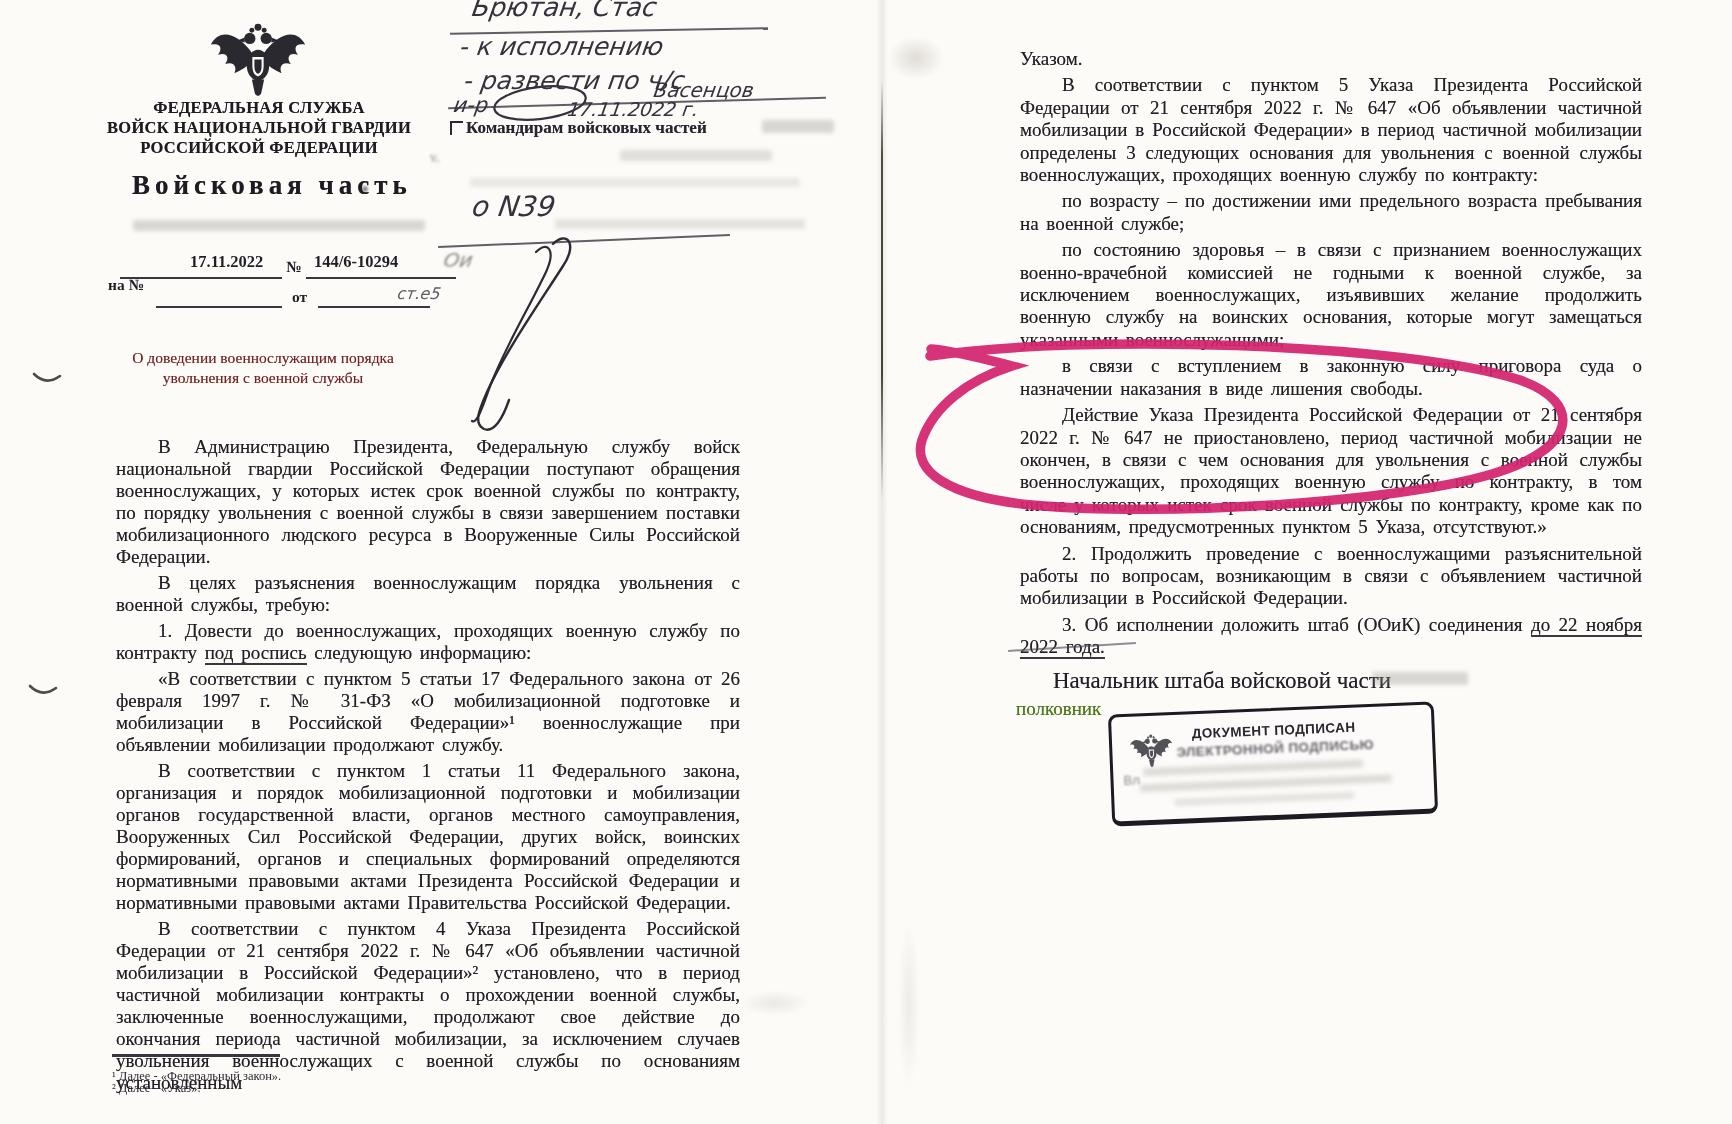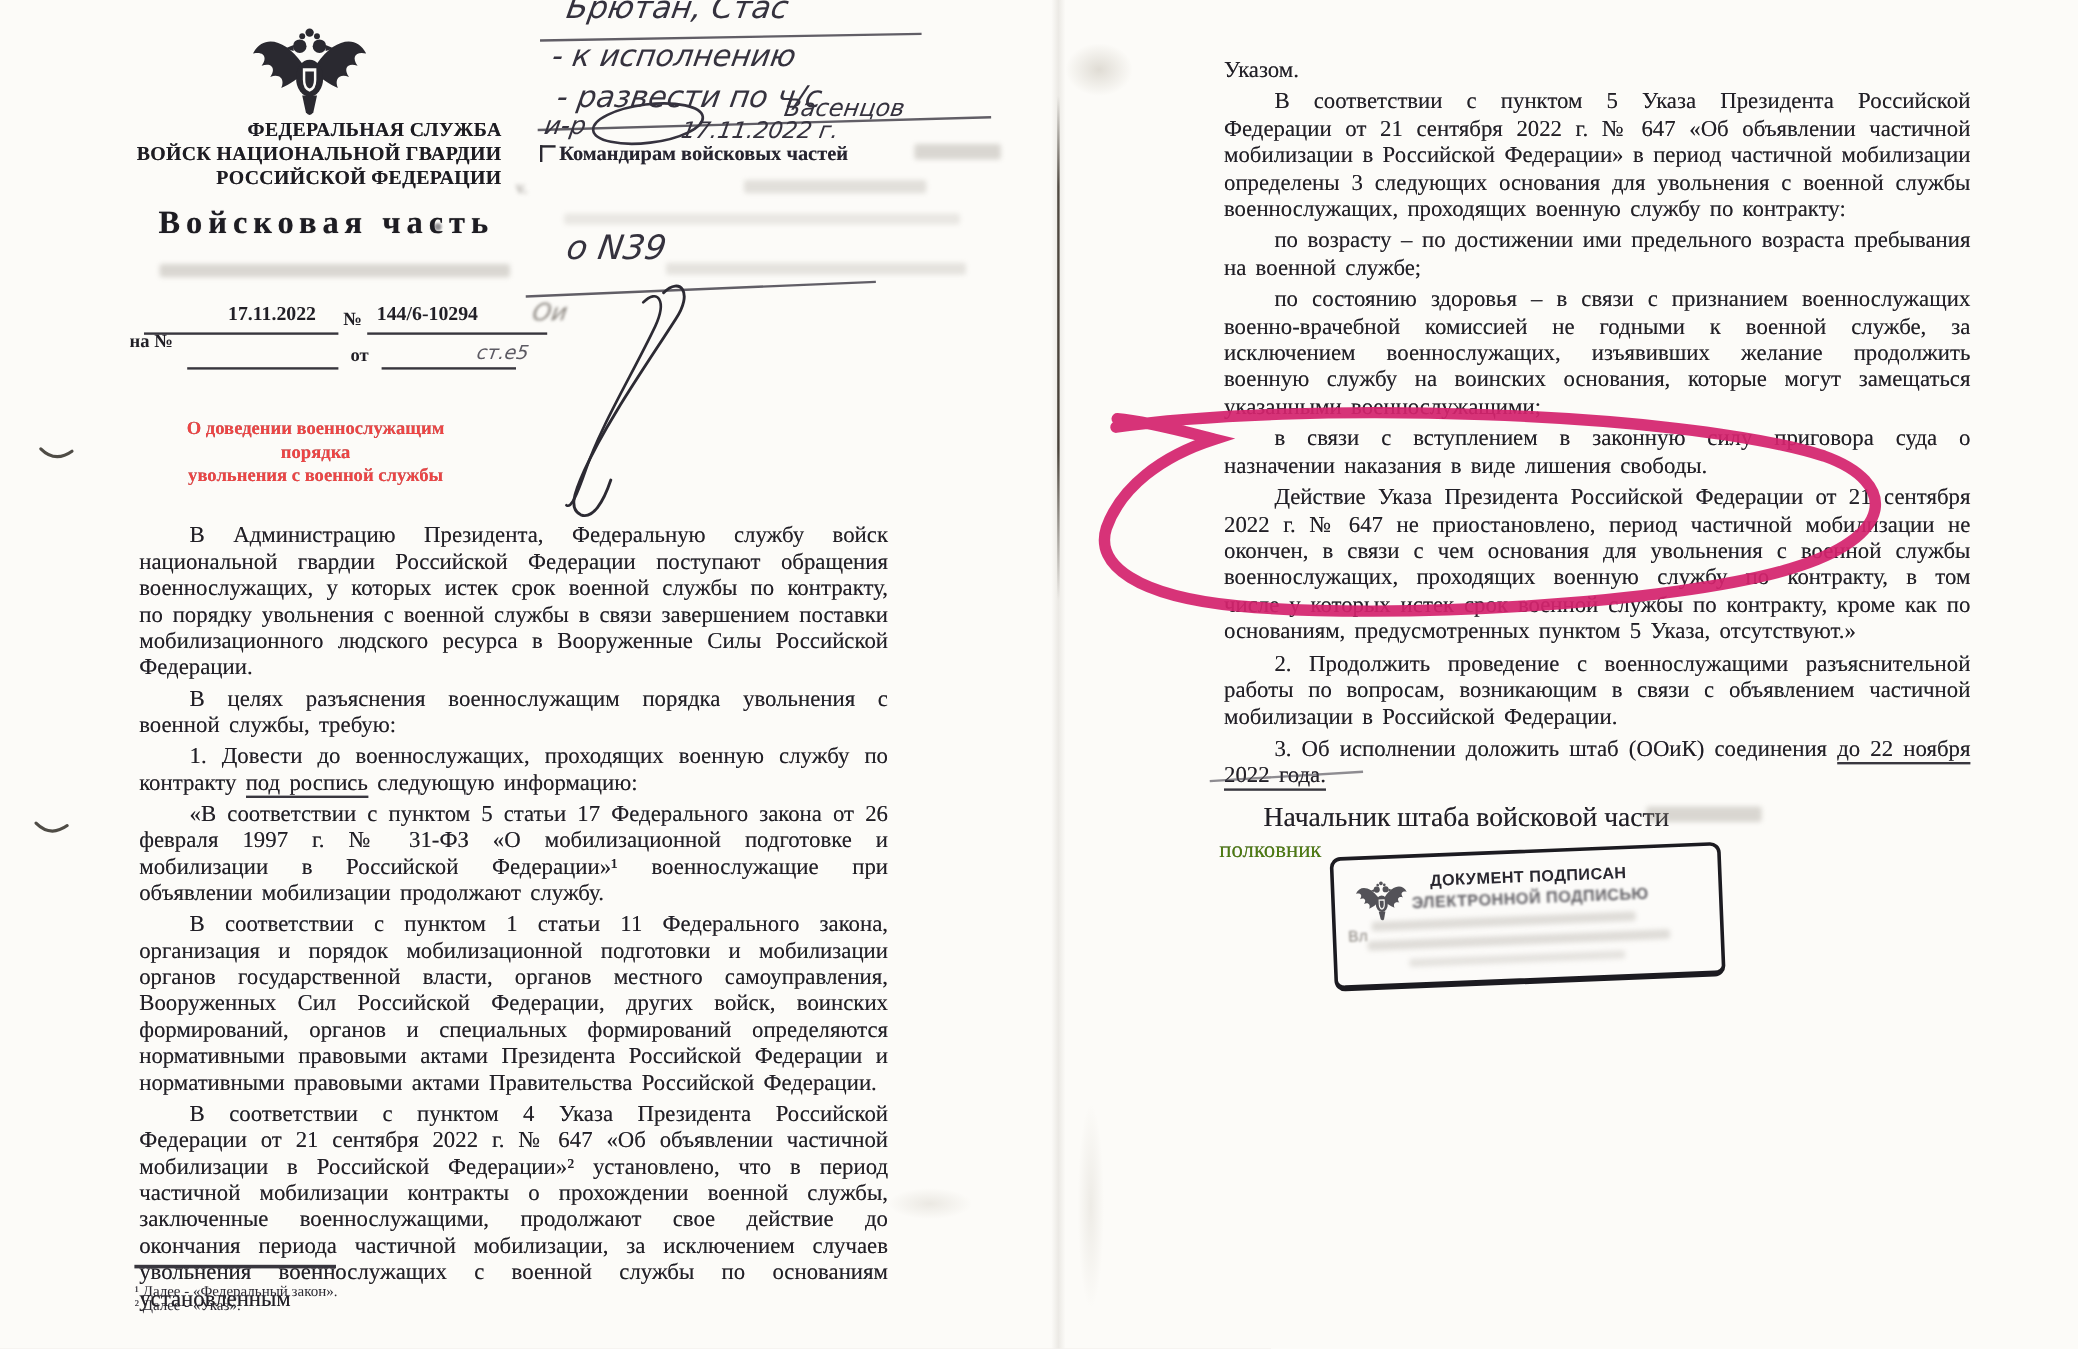--- a/index.html
+++ b/index.html
@@ -5,28 +5,28 @@
   html,body{margin:0;padding:0;}
   body{background:#e8e6e1;font-family:"Liberation Serif", serif;}
   .sheet{position:relative;width:1732px;height:1124px;background:#fcfbf8;overflow:hidden;}
   .abs{position:absolute;}
   
   .doc-text{font-family:"Liberation Serif", serif;font-size:19px;line-height:22px;color:#211f26;
             text-align:justify;word-spacing:3px;text-shadow:0 0 .5px rgba(25,24,30,.55);}
   .doc-text p{margin:4px;text-indent:42px;}
   .doc-text p.no-indent{text-indent:0;}
   .u{border-bottom:2px solid #39373f;}
-  .letterhead{font-size:16.5px;line-height:20px;font-weight:700;text-align:right;color:#1d1c22;
+  .letterhead{font-size:16.5px;line-height:20px;font-weight:700;text-align:center;color:#1d1c22;
               letter-spacing:.3px;text-shadow:0 0 .5px rgba(25,24,30,.6);}
   .unit-title{font-size:27px;font-weight:700;letter-spacing:5px;color:#1d1c22;
               text-shadow:0 0 .6px rgba(25,24,30,.6);}
   .meta-label{font-size:15.5px;color:#211f26;font-weight:600;}
   .meta-val{font-size:16.5px;color:#211f26;font-weight:700;}
   .rule{background:#38363e;height:2px;}
-  .subject{font-size:15.5px;line-height:19.5px;font-weight:700;text-align:center;color:#ef4444;
+  .subject{font-size:15.5px;line-height:19.5px;font-weight:400;text-align:center;color:#7f1d1d;
            text-shadow:0 0 .4px rgba(25,24,30,.5);}
   .footnote{font-size:12.5px;line-height:17px;color:#2a2831;}
   
   .hw{font-family:"DejaVu Sans", sans-serif;font-style:italic;color:#35323e;
       transform:skewX(-9deg);transform-origin:left bottom;white-space:nowrap;}
   .hw-line{background:#45424c;height:2px;opacity:.85;}
   
   .blur-bar{background:#948e84;opacity:.33;filter:blur(2.2px);border-radius:2px;}
   .blur-text{color:#8b8680;filter:blur(1.8px);white-space:nowrap;}
   .smudge{background:radial-gradient(closest-side, rgba(150,140,120,.28), rgba(150,140,120,0));}

